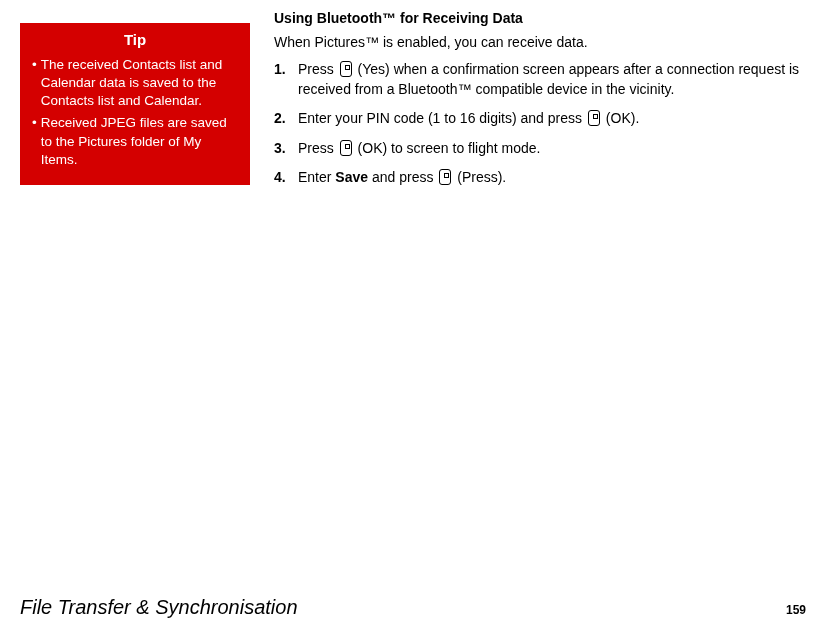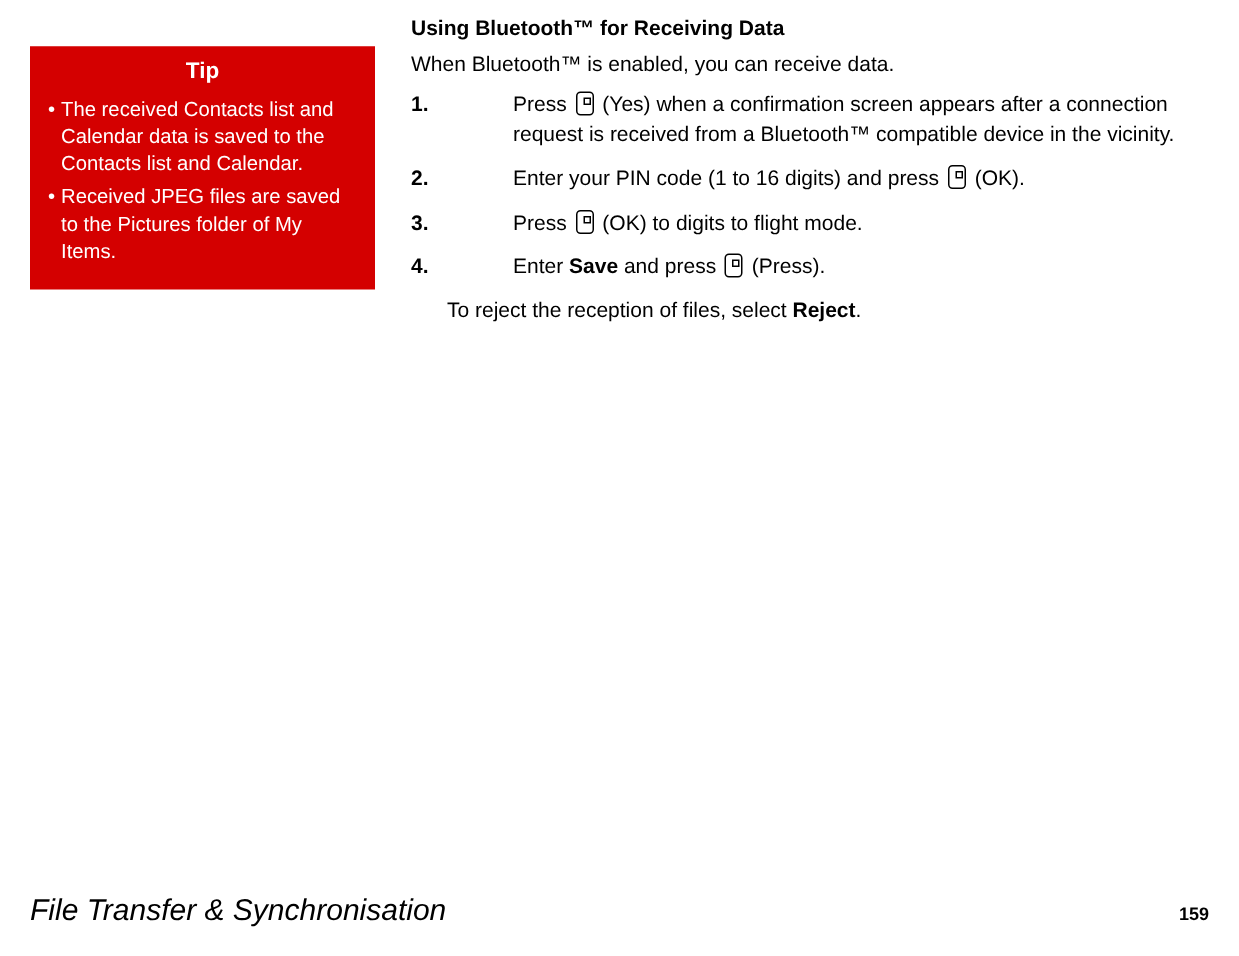--- a/index.html
+++ b/index.html
@@ -74,21 +74,20 @@
       font-size: 14px;
       line-height: 1.4;
     }
     .step-num {
       font-weight: bold;
       width: 24px;
       flex-shrink: 0;
     }
     .step-text {
       flex: 1;
-      margin-left: 44px;
     }
     .step-note {
       margin-left: 24px;
       margin-top: 10px;
       font-size: 14px;
     }
     .key-icon {
       display: inline-block;
       width: 12px;
       height: 16px;
@@ -145,53 +144,50 @@
           <div class="tip-item">
             <span class="tip-bullet">•</span>
             <span>Received JPEG files are saved to the Pictures folder of My Items.</span>
           </div>
         </div>
       </div>
     </div>
 
     <div class="main">
       <h2 class="heading">Using Bluetooth™ for Receiving Data</h2>
-      <p class="intro">When Bluetooth™ is enabled, you can receive data.</p>
+      <p class="intro">When Pictures™ is enabled, you can receive data.</p>
 
       <div class="step">
         <div class="step-num">1.</div>
         <div class="step-text">
           <span>Press </span><span class="key-icon"></span><span> (Yes) when a confirmation screen appears after a connection request is received from a Bluetooth™ compatible device in the vicinity.</span>
         </div>
       </div>
 
       <div class="step">
         <div class="step-num">2.</div>
         <div class="step-text">
           <span>Enter your PIN code (1 to 16 digits) and press </span><span class="key-icon"></span><span> (OK).</span>
         </div>
       </div>
 
       <div class="step">
         <div class="step-num">3.</div>
         <div class="step-text">
-          <span>Press </span><span class="key-icon"></span><span> (OK) to digits to flight mode.</span>
+          <span>Press </span><span class="key-icon"></span><span> (OK) to screen to flight mode.</span>
         </div>
       </div>
 
       <div class="step">
         <div class="step-num">4.</div>
         <div class="step-text">
           <span>Enter </span><span class="bold">Save</span><span> and press </span><span class="key-icon"></span><span> (Press).</span>
         </div>
       </div>
 
-      <div class="step-note">
-        <span>To reject the reception of files, select </span><span class="bold">Reject</span><span>.</span>
-      </div>
 
     </div>
   </div>
 
   <div class="footer">
     <div class="footer-title">File Transfer &amp; Synchronisation</div>
     <div class="footer-page">159</div>
   </div>
 </div>
 

